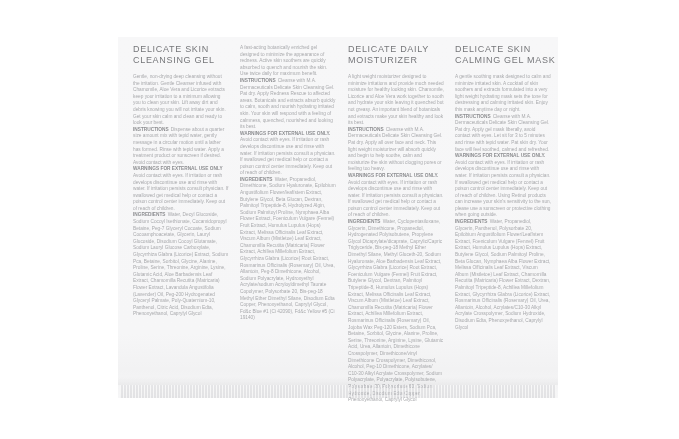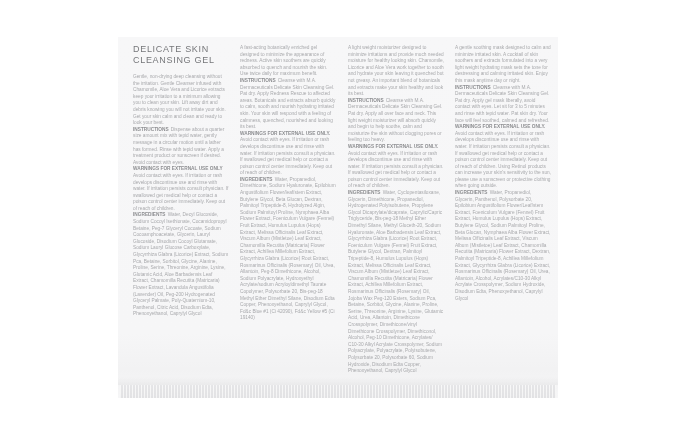--- a/index.html
+++ b/index.html
@@ -66,29 +66,31 @@
     <section class="col" style="left:122px">
       <div class="body">
         <p>A fast-acting botanically enriched gel designed to minimize the appearance of redness. Active skin soothers are quickly absorbed to quench and nourish the skin. Use twice daily for maximum benefit.</p>
         <p><strong>INSTRUCTIONS</strong> <span>Cleanse with M.A. Dermaceuticals Delicate Skin Cleansing Gel. Pat dry. Apply Redness Rescue to affected areas. Botanicals and extracts absorb quickly to calm, sooth and nourish hydrating irritated skin. Your skin will respond with a feeling of calmness, quenched, nourished and looking its best.</span></p>
         <p><strong>WARNINGS FOR EXTERNAL USE ONLY.</strong> <span>Avoid contact with eyes. If irritation or rash develops discontinue use and rinse with water. If irritation persists consult a physician. If swallowed get medical help or contact a poison control center immediately. Keep out of reach of children.</span></p>
         <p><strong>INGREDIENTS</strong> <span>Water, Propanediol, Dimethicone, Sodium Hyaluronate, Epilobium Angustifolium Flower/leaf/stem Extract, Butylene Glycol, Beta Glucan, Dextran, Palmitoyl Tripeptide-8, Hydrolyzed Algin, Sodium Palmitoyl Proline, Nymphaea Alba Flower Extract, Foeniculum Vulgare (Fennel) Fruit Extract, Humulus Lupulus (Hops) Extract, Melissa Officinalis Leaf Extract, Viscum Album (Mistletoe) Leaf Extract, Chamomilla Recutita (Matricaria) Flower Extract, Achillea Millefolium Extract, Glycyrrhiza Glabra (Licorice) Root Extract, Rosmarinus Officinalis (Rosemary) Oil, Urea, Allantoin, Peg-8 Dimethicone, Alcohol, Sodium Polyacrylate, Hydroxyethyl Acrylate/sodium Acryloyldimethyl Taurate Copolymer, Polysorbate 20, Bis-peg-18 Methyl Ether Dimethyl Silane, Disodium Edta Copper, Phenoxyethanol, Caprylyl Glycol, Fd&amp;c Blue #1 (Ci 42090), Fd&amp;c Yellow #5 (Ci 19140)</span></p>
       </div>
     </section>
 
     <section class="col" style="left:230px">
+      <h2 class="title">DELICATE DAILY MOISTURIZER</h2>
       <div class="body">
         <p>A light weight moisturizer designed to minimize irritations and provide much needed moisture for healthy looking skin. Chamomile, Licorice and Aloe Vera work together to sooth and hydrate your skin leaving it quenched but not greasy. An important blend of botanicals and extracts make your skin healthy and look its best.</p>
         <p><strong>INSTRUCTIONS</strong> <span>Cleanse with M.A. Dermaceuticals Delicate Skin Cleansing Gel. Pat dry. Apply all over face and neck. This light weight moisturizer will absorb quickly and begin to help soothe, calm and moisturize the skin without clogging pores or feeling too heavy.</span></p>
         <p><strong>WARNINGS FOR EXTERNAL USE ONLY.</strong> <span>Avoid contact with eyes. If irritation or rash develops discontinue use and rinse with water. If irritation persists consult a physician. If swallowed get medical help or contact a poison control center immediately. Keep out of reach of children.</span></p>
         <p><strong>INGREDIENTS</strong> <span>Water, Cyclopentasiloxane, Glycerin, Dimethicone, Propanediol, Hydrogenated Polyisobutene, Propylene Glycol Dicaprylate/dicaprate, Caprylic/Capric Triglyceride, Bis-peg-18 Methyl Ether Dimethyl Silane, Methyl Gluceth-20, Sodium Hyaluronate, Aloe Barbadensis Leaf Extract, Glycyrrhiza Glabra (Licorice) Root Extract, Foeniculum Vulgare (Fennel) Fruit Extract, Butylene Glycol, Dextran, Palmitoyl Tripeptide-8, Humulus Lupulus (Hops) Extract, Melissa Officinalis Leaf Extract, Viscum Album (Mistletoe) Leaf Extract, Chamomilla Recutita (Matricaria) Flower Extract, Achillea Millefolium Extract, Rosmarinus Officinalis (Rosemary) Oil, Jojoba Wax Peg-120 Esters, Sodium Pca, Betaine, Sorbitol, Glycine, Alanine, Proline, Serine, Threonine, Arginine, Lysine, Glutamic Acid, Urea, Allantoin, Dimethicone Crosspolymer, Dimethicone/vinyl Dimethicone Crosspolymer, Dimethiconol, Alcohol, Peg-10 Dimethicone, Acrylates/ C10-30 Alkyl Acrylate Crosspolymer, Sodium Polyacrylate, Polyacrylate, Polyisobutene, Polysorbate 20, Polysorbate 60, Sodium Hydroxide, Disodium Edta Copper, Phenoxyethanol, Caprylyl Glycol</span></p>
       </div>
     </section>
 
     <section class="col" style="left:337px">
+      <h2 class="title">DELICATE SKIN CALMING GEL MASK</h2>
       <div class="body">
         <p>A gentle soothing mask designed to calm and minimize irritated skin. A cocktail of skin soothers and extracts formulated into a very light weight hydrating mask sets the tone for destressing and calming irritated skin. Enjoy this mask anytime day or night.</p>
         <p><strong>INSTRUCTIONS</strong> <span>Cleanse with M.A. Dermaceuticals Delicate Skin Cleansing Gel. Pat dry. Apply gel mask liberally, avoid contact with eyes. Let sit for 3 to 5 minutes and rinse with tepid water. Pat skin dry. Your face will feel soothed, calmed and refreshed.</span></p>
         <p><strong>WARNINGS FOR EXTERNAL USE ONLY.</strong> <span>Avoid contact with eyes. If irritation or rash develops discontinue use and rinse with water. If irritation persists consult a physician. If swallowed get medical help or contact a poison control center immediately. Keep out of reach of children. Using Retinol products can increase your skin's sensitivity to the sun, please use a sunscreen or protective clothing when going outside.</span></p>
         <p><strong>INGREDIENTS</strong> <span>Water, Propanediol, Glycerin, Panthenol, Polysorbate 20, Epilobium Angustifolium Flower/Leaf/stem Extract, Foeniculum Vulgare (Fennel) Fruit Extract, Humulus Lupulus (Hops) Extract, Butylene Glycol, Sodium Palmitoyl Proline, Beta Glucan, Nymphaea Alba Flower Extract, Melissa Officinalis Leaf Extract, Viscum Album (Mistletoe) Leaf Extract, Chamomilla Recutita (Matricaria) Flower Extract, Dextran, Palmitoyl Tripeptide-8, Achillea Millefolium Extract, Glycyrrhiza Glabra (Licorice) Extract, Rosmarinus Officinalis (Rosemary) Oil, Urea, Allantoin, Alcohol, Acrylates/C10-30 Alkyl Acrylate Crosspolymer, Sodium Hydroxide, Disodium Edta, Phenoxyethanol, Caprylyl Glycol</span></p>
       </div>
     </section>
 
     <div class="fold"></div>
     <div class="crimp"></div>

